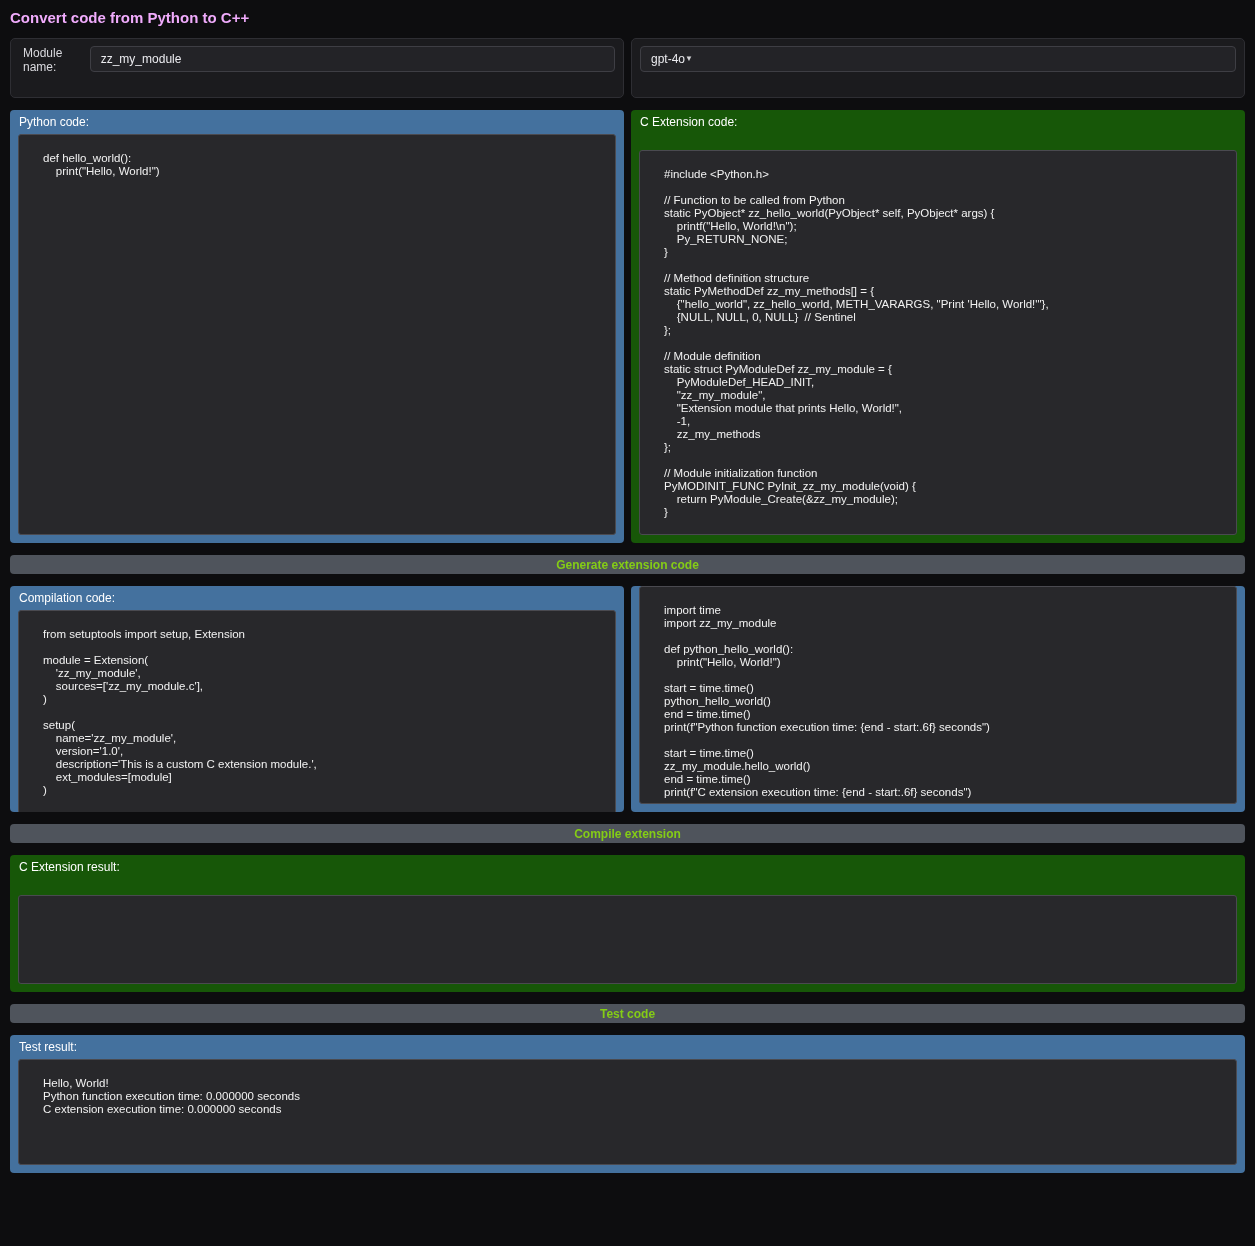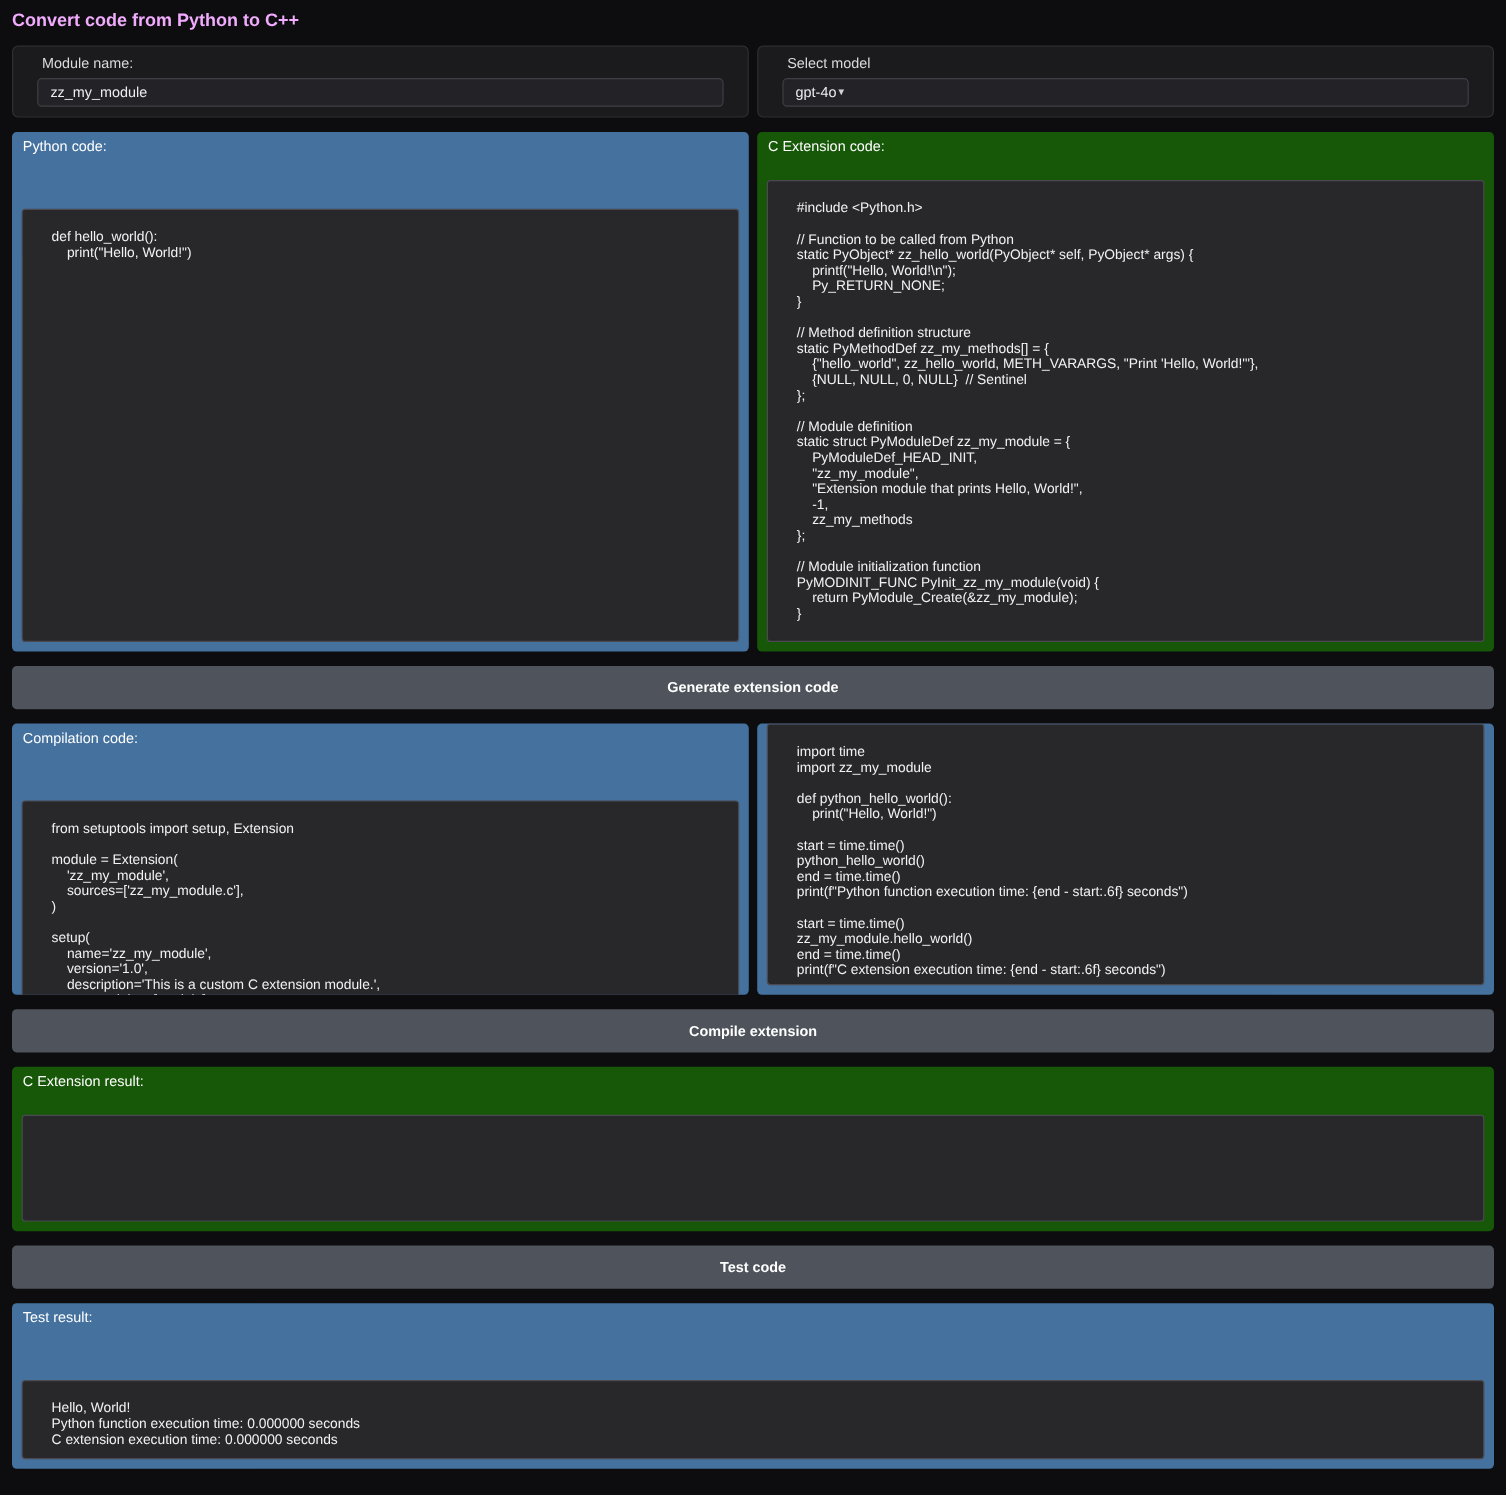--- a/index.html
+++ b/index.html
@@ -26,23 +26,22 @@
     font-weight:bold;
     color:#f0abfc;
     line-height:16px;
   }
   .two-col{display:grid;grid-template-columns:1fr 1fr;gap:7px;}
   
   .group{
     background:var(--box-bg);
     border:1px solid #2e2e33;
     border-radius:5px;
-    padding:7px 20px 8px;
+    padding:7px 8px 8px;
     display:flex;
-    flex-direction:column;
     height:60px;
   }
   .group-label{font-size:12px;color:#d9d9de;margin:0 0 5px 4px;line-height:14px;}
   .field{
     height:26px;
     background:var(--field-bg);
     border:1px solid #3e3e44;
     border-radius:4px;
     color:#ececf0;
     font-size:12px;
@@ -52,21 +51,21 @@
   }
   .select-field{display:flex;align-items:center;justify-content:flex-start;cursor:pointer;}
   .chev{font-size:8px;color:#d2d2d6;margin-right:4px;line-height:1;}
   
   .panel{
     border-radius:4px;
     display:flex;
     flex-direction:column;
     overflow:hidden;
   }
-  .panel.blue{background:var(--panel-blue);gap:40px;}
+  .panel.blue{background:var(--panel-blue);}
   .panel.green{background:var(--panel-green);gap:16px;}
   .panel-label{font-size:12px;color:#ffffff;padding:5px 9px 4px;line-height:15px;}
   .code{
     flex:1 1 auto;
     margin:0 8px 8px;
     background:var(--code-bg);
     border:1px solid #4a4a50;
     border-radius:3px;
     color:#f2f2f2;
     font-family:inherit;
@@ -78,44 +77,43 @@
     overflow:hidden;
     display:block;
     width:calc(100% - 16px);
   }
   .code.fixed-compile{flex:0 0 auto;height:213px;}
   .row-code{height:433px;}
   .row-compile{height:226px;}
   .panel.result-green{height:137px;}
   .panel.result-blue{height:138px;}
   .action-btn{
-    height:36px;
+    height:19px;
     width:100%;
     background:var(--button-bg);
     border:none;
     border-radius:4px;
-    color:#ffffff;
+    color:#84cc16;
     font-family:inherit;
     font-size:12px;
     font-weight:bold;
     cursor:pointer;
   }
 </style>
 </head>
 <body>
 
 <h1 class="page-title">Convert code from Python to C++</h1>
 
 <div class="two-col">
   <div class="group">
     <div class="group-label">Module name:</div>
     <input class="field" type="text" value="zz_my_module" style="">
   </div>
   <div class="group">
-    <div class="group-label">Select model</div>
     <div class="field select-field">
       <span>gpt-4o</span>
       <span class="chev">▼</span>
     </div>
   </div>
 </div>
 
 <div class="two-col row-code">
   <section class="panel blue">
     <div class="panel-label">Python code:</div>

